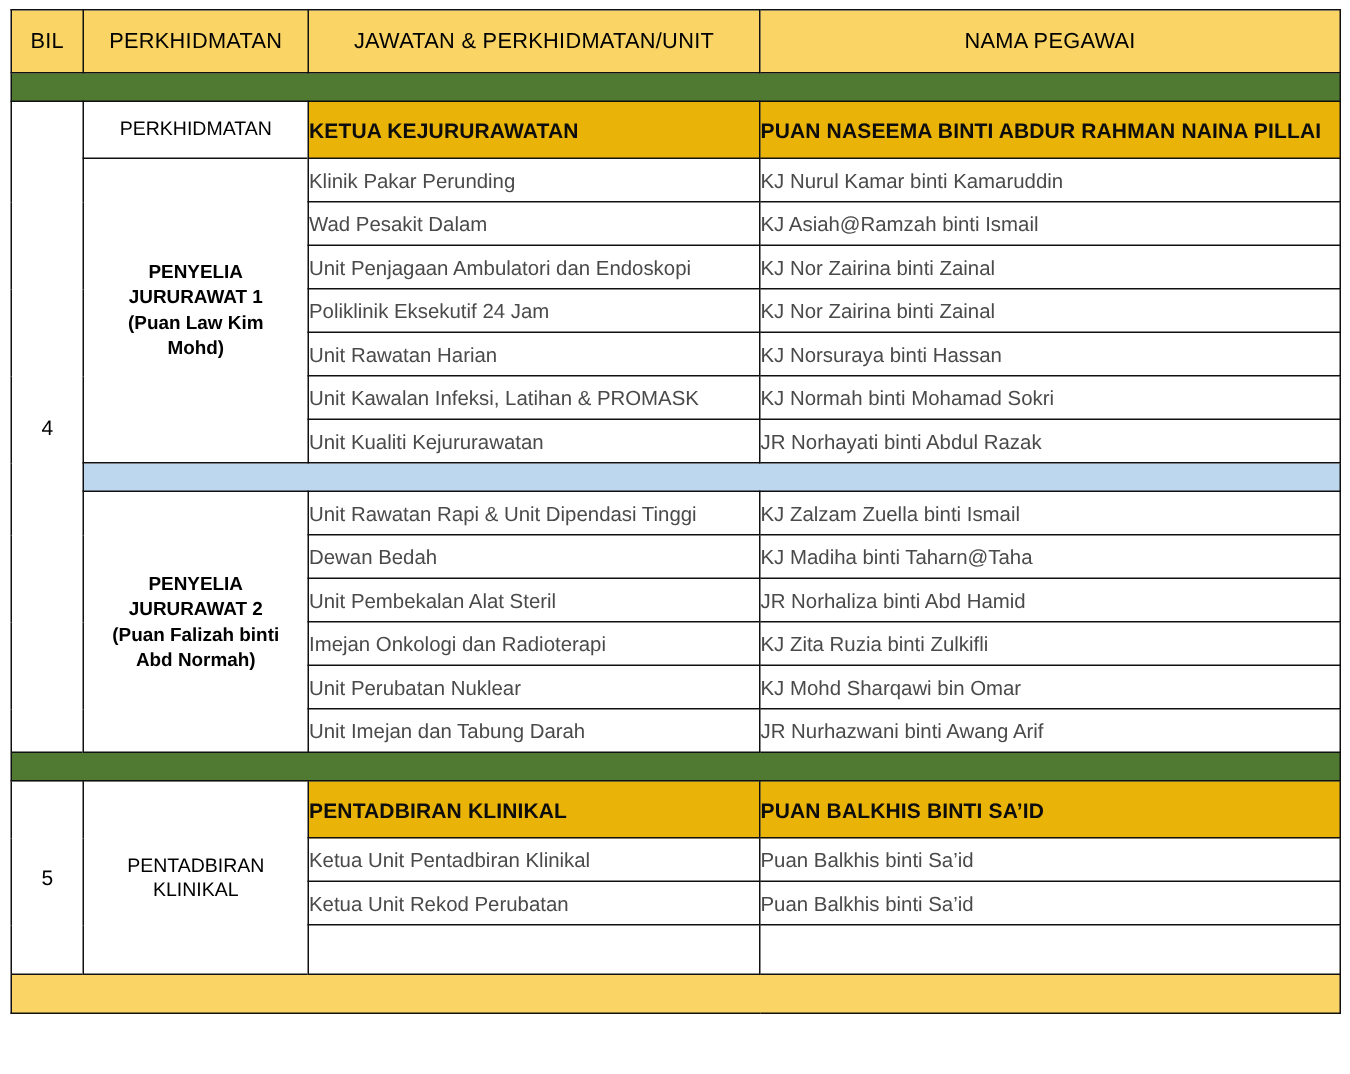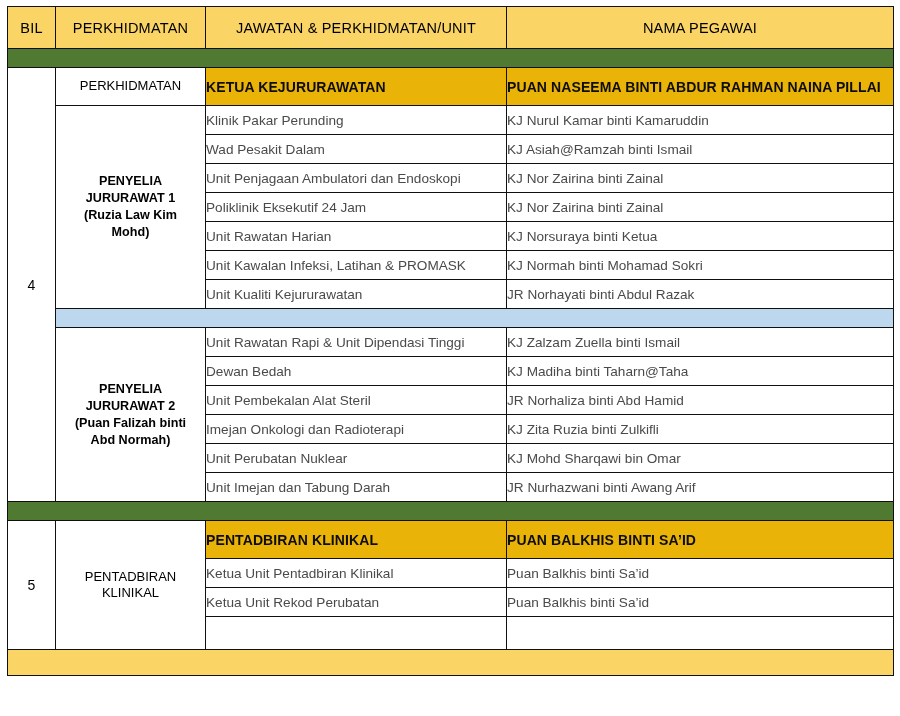--- a/index.html
+++ b/index.html
@@ -171,41 +171,41 @@
         <td class="bil" rowspan="15">4</td>
         <td class="service">PERKHIDMATAN</td>
         <td class="unit-head">KETUA KEJURURAWATAN</td>
         <td class="name-head">PUAN NASEEMA BINTI ABDUR RAHMAN NAINA PILLAI</td>
       </tr>
 
       <tr>
         <td class="supervisor spanner" rowspan="7">
           <span>PENYELIA</span><br>
           <span>JURURAWAT 1</span><br>
-          <span>(Ruzia Law Kim</span><br>
+          <span>(Puan Law Kim</span><br>
           <span>Mohd)</span>
         </td>
         <td class="unit first-sub">Klinik Pakar Perunding</td>
         <td class="name first-sub">KJ Nurul Kamar binti Kamaruddin</td>
       </tr>
       <tr>
         <td class="unit">Wad Pesakit Dalam</td>
         <td class="name">KJ Asiah@Ramzah binti Ismail</td>
       </tr>
       <tr>
         <td class="unit">Unit Penjagaan Ambulatori dan Endoskopi</td>
         <td class="name">KJ Nor Zairina binti Zainal</td>
       </tr>
       <tr>
         <td class="unit">Poliklinik Eksekutif 24 Jam</td>
         <td class="name">KJ Nor Zairina binti Zainal</td>
       </tr>
       <tr>
         <td class="unit">Unit Rawatan Harian</td>
-        <td class="name">KJ Norsuraya binti Ketua</td>
+        <td class="name">KJ Norsuraya binti Hassan</td>
       </tr>
       <tr>
         <td class="unit">Unit Kawalan Infeksi, Latihan &amp; PROMASK</td>
         <td class="name">KJ Normah binti Mohamad Sokri</td>
       </tr>
       <tr>
         <td class="unit last-sub">Unit Kualiti Kejururawatan</td>
         <td class="name last-sub">JR Norhayati binti Abdul Razak</td>
       </tr>
 

